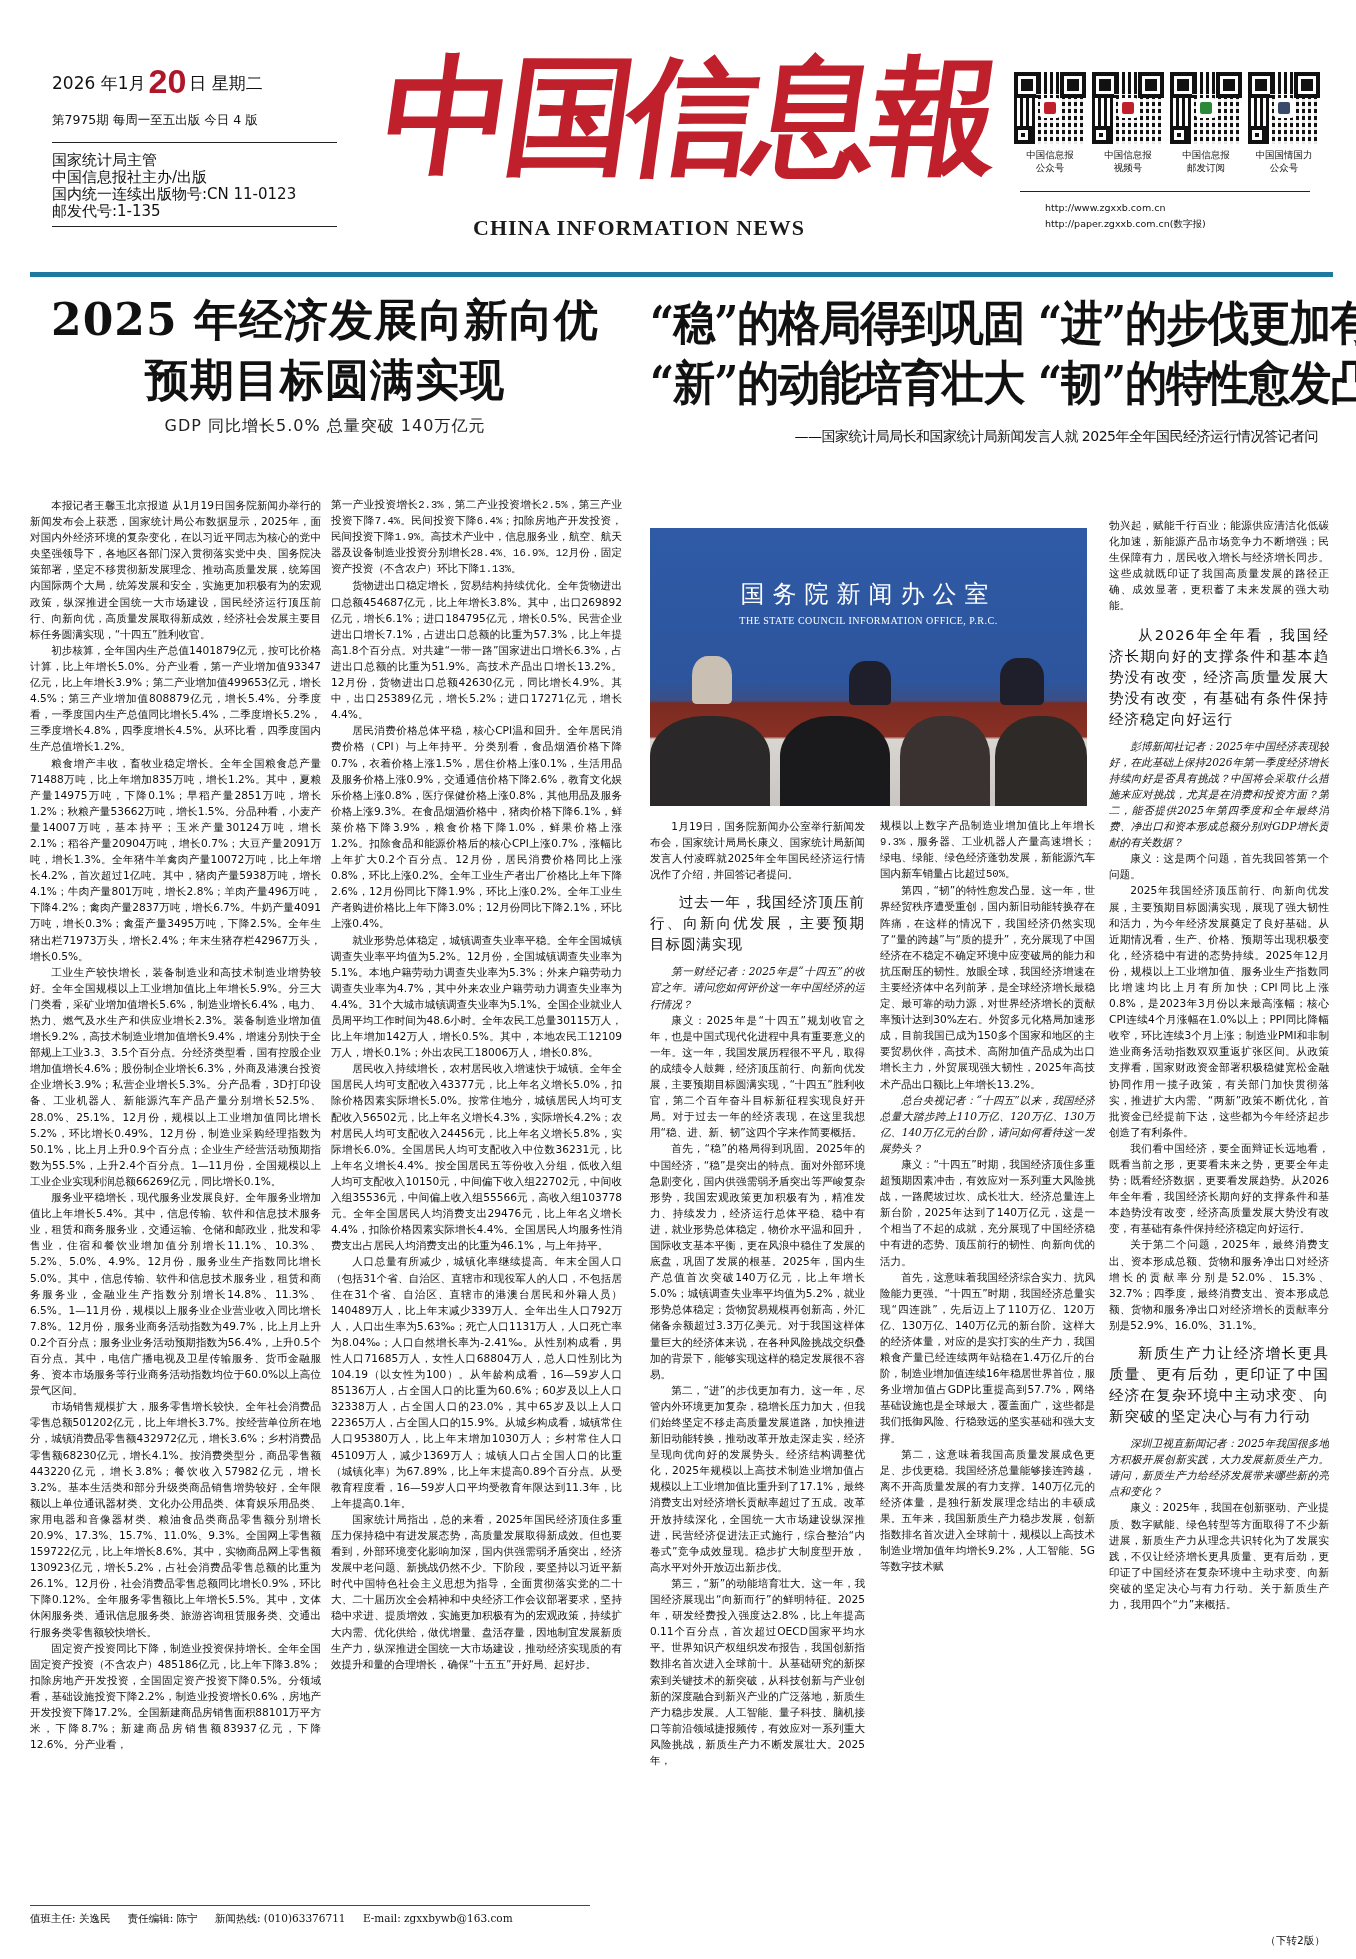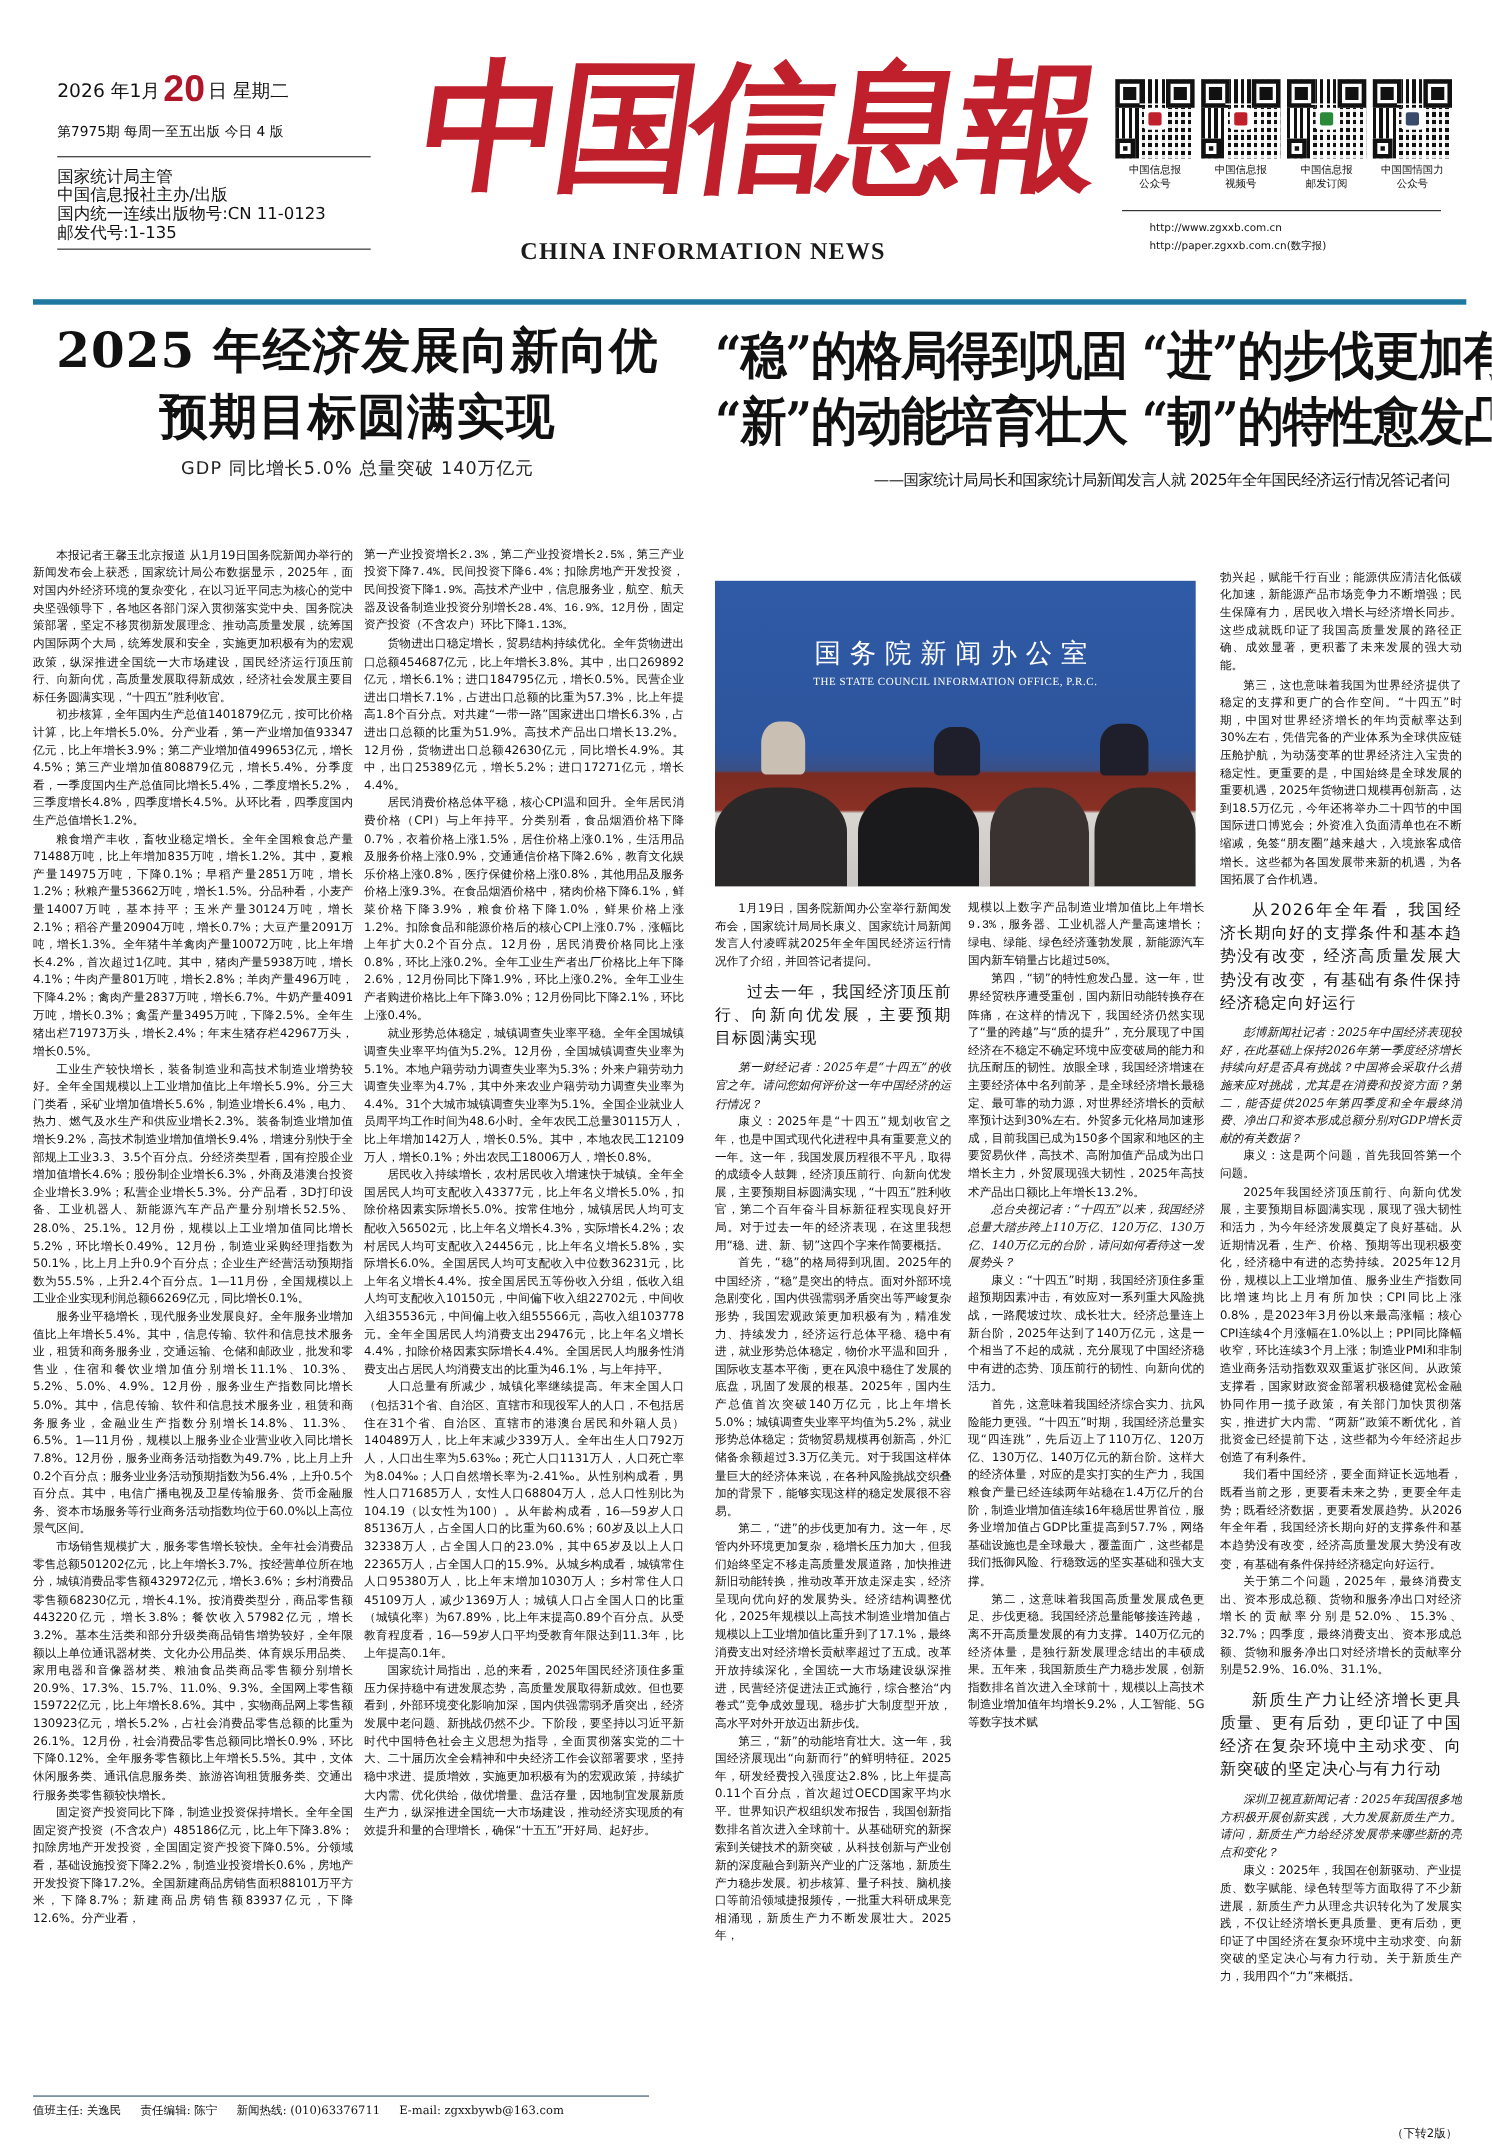--- a/index.html
+++ b/index.html
@@ -193,34 +193,33 @@
   <div class="crowd" style="left:345px;width:92px;background:#2e2a28;"></div>
 </div>
 
 <div class="col col3" id="col3">
     <p>1月19日，国务院新闻办公室举行新闻发布会，国家统计局局长康义、国家统计局新闻发言人付凌晖就2025年全年国民经济运行情况作了介绍，并回答记者提问。</p>
     <h3>过去一年，我国经济顶压前行、向新向优发展，主要预期目标圆满实现</h3>
     <p class="q">第一财经记者：2025年是“十四五”的收官之年。请问您如何评价这一年中国经济的运行情况？</p>
     <p>康义：2025年是“十四五”规划收官之年，也是中国式现代化进程中具有重要意义的一年。这一年，我国发展历程很不平凡，取得的成绩令人鼓舞，经济顶压前行、向新向优发展，主要预期目标圆满实现，“十四五”胜利收官，第二个百年奋斗目标新征程实现良好开局。对于过去一年的经济表现，在这里我想用“稳、进、新、韧”这四个字来作简要概括。</p>
     <p>首先，“稳”的格局得到巩固。2025年的中国经济，“稳”是突出的特点。面对外部环境急剧变化，国内供强需弱矛盾突出等严峻复杂形势，我国宏观政策更加积极有为，精准发力、持续发力，经济运行总体平稳、稳中有进，就业形势总体稳定，物价水平温和回升，国际收支基本平衡，更在风浪中稳住了发展的底盘，巩固了发展的根基。2025年，国内生产总值首次突破140万亿元，比上年增长5.0%；城镇调查失业率平均值为5.2%，就业形势总体稳定；货物贸易规模再创新高，外汇储备余额超过3.3万亿美元。对于我国这样体量巨大的经济体来说，在各种风险挑战交织叠加的背景下，能够实现这样的稳定发展很不容易。</p>
     <p>第二，“进”的步伐更加有力。这一年，尽管内外环境更加复杂，稳增长压力加大，但我们始终坚定不移走高质量发展道路，加快推进新旧动能转换，推动改革开放走深走实，经济呈现向优向好的发展势头。经济结构调整优化，2025年规模以上高技术制造业增加值占规模以上工业增加值比重升到了17.1%，最终消费支出对经济增长贡献率超过了五成。改革开放持续深化，全国统一大市场建设纵深推进，民营经济促进法正式施行，综合整治“内卷式”竞争成效显现。稳步扩大制度型开放，高水平对外开放迈出新步伐。</p>
-    <p>第三，“新”的动能培育壮大。这一年，我国经济展现出“向新而行”的鲜明特征。2025年，研发经费投入强度达2.8%，比上年提高0.11个百分点，首次超过OECD国家平均水平。世界知识产权组织发布报告，我国创新指数排名首次进入全球前十。从基础研究的新探索到关键技术的新突破，从科技创新与产业创新的深度融合到新兴产业的广泛落地，新质生产力稳步发展。初步核算、量子科技、脑机接口等前沿领域捷报频传，一批重大科研成果竞相涌现，新质生产力不断发展壮大。2025年，</p>
+    <p>第三，“新”的动能培育壮大。这一年，我国经济展现出“向新而行”的鲜明特征。2025年，研发经费投入强度达2.8%，比上年提高0.11个百分点，首次超过OECD国家平均水平。世界知识产权组织发布报告，我国创新指数排名首次进入全球前十。从基础研究的新探索到关键技术的新突破，从科技创新与产业创新的深度融合到新兴产业的广泛落地，新质生产力稳步发展。人工智能、量子科技、脑机接口等前沿领域捷报频传，有效应对一系列重大风险挑战，新质生产力不断发展壮大。2025年，</p>
   </div>
 <div class="col col4" id="col4">
     <p class="noind">规模以上数字产品制造业增加值比上年增长9.3%，服务器、工业机器人产量高速增长；绿电、绿能、绿色经济蓬勃发展，新能源汽车国内新车销量占比超过50%。</p>
     <p>第四，“韧”的特性愈发凸显。这一年，世界经贸秩序遭受重创，国内新旧动能转换存在阵痛，在这样的情况下，我国经济仍然实现了“量的跨越”与“质的提升”，充分展现了中国经济在不稳定不确定环境中应变破局的能力和抗压耐压的韧性。放眼全球，我国经济增速在主要经济体中名列前茅，是全球经济增长最稳定、最可靠的动力源，对世界经济增长的贡献率预计达到30%左右。外贸多元化格局加速形成，目前我国已成为150多个国家和地区的主要贸易伙伴，高技术、高附加值产品成为出口增长主力，外贸展现强大韧性，2025年高技术产品出口额比上年增长13.2%。</p>
     <p class="q">总台央视记者：“十四五”以来，我国经济总量大踏步跨上110万亿、120万亿、130万亿、140万亿元的台阶，请问如何看待这一发展势头？</p>
     <p>康义：“十四五”时期，我国经济顶住多重超预期因素冲击，有效应对一系列重大风险挑战，一路爬坡过坎、成长壮大。经济总量连上新台阶，2025年达到了140万亿元，这是一个相当了不起的成就，充分展现了中国经济稳中有进的态势、顶压前行的韧性、向新向优的活力。</p>
     <p>首先，这意味着我国经济综合实力、抗风险能力更强。“十四五”时期，我国经济总量实现“四连跳”，先后迈上了110万亿、120万亿、130万亿、140万亿元的新台阶。这样大的经济体量，对应的是实打实的生产力，我国粮食产量已经连续两年站稳在1.4万亿斤的台阶，制造业增加值连续16年稳居世界首位，服务业增加值占GDP比重提高到57.7%，网络基础设施也是全球最大，覆盖面广，这些都是我们抵御风险、行稳致远的坚实基础和强大支撑。</p>
     <p>第二，这意味着我国高质量发展成色更足、步伐更稳。我国经济总量能够接连跨越，离不开高质量发展的有力支撑。140万亿元的经济体量，是独行新发展理念结出的丰硕成果。五年来，我国新质生产力稳步发展，创新指数排名首次进入全球前十，规模以上高技术制造业增加值年均增长9.2%，人工智能、5G等数字技术赋</p>
   </div>
 <div class="col col5" id="col5">
   <div id="col5-body">
       <p class="noind">勃兴起，赋能千行百业；能源供应清洁化低碳化加速，新能源产品市场竞争力不断增强；民生保障有力，居民收入增长与经济增长同步。这些成就既印证了我国高质量发展的路径正确、成效显著，更积蓄了未来发展的强大动能。</p>
-      <p>第三，这也意味着我国为世界经济提供了稳定的支撑和更广的合作空间。“十四五”时期，中国对世界经济增长的年均贡献率达到30%左右，凭借完备的产业体系为全球供应链压舱护航，为动荡变革的世界经济注入宝贵的稳定性。更重要的是，中国始终是全球发展的重要机遇，2025年货物进口规模再创新高，达到18.5万亿元，今年还将举办二十四节的中国国际进口博览会；外资准入负面清单也在不断缩减，免签“朋友圈”越来越大，入境旅客成倍增长。这些都为各国发展带来新的机遇，为各国拓展了合作机遇。</p>
       <h3>从2026年全年看，我国经济长期向好的支撑条件和基本趋势没有改变，经济高质量发展大势没有改变，有基础有条件保持经济稳定向好运行</h3>
       <p class="q">彭博新闻社记者：2025年中国经济表现较好，在此基础上保持2026年第一季度经济增长持续向好是否具有挑战？中国将会采取什么措施来应对挑战，尤其是在消费和投资方面？第二，能否提供2025年第四季度和全年最终消费、净出口和资本形成总额分别对GDP增长贡献的有关数据？</p>
       <p>康义：这是两个问题，首先我回答第一个问题。</p>
       <p>2025年我国经济顶压前行、向新向优发展，主要预期目标圆满实现，展现了强大韧性和活力，为今年经济发展奠定了良好基础。从近期情况看，生产、价格、预期等出现积极变化，经济稳中有进的态势持续。2025年12月份，规模以上工业增加值、服务业生产指数同比增速均比上月有所加快；CPI同比上涨0.8%，是2023年3月份以来最高涨幅；核心CPI连续4个月涨幅在1.0%以上；PPI同比降幅收窄，环比连续3个月上涨；制造业PMI和非制造业商务活动指数双双重返扩张区间。从政策支撑看，国家财政资金部署积极稳健宽松金融协同作用一揽子政策，有关部门加快贯彻落实，推进扩大内需、“两新”政策不断优化，首批资金已经提前下达，这些都为今年经济起步创造了有利条件。</p>
       <p>我们看中国经济，要全面辩证长远地看，既看当前之形，更要看未来之势，更要全年走势；既看经济数据，更要看发展趋势。从2026年全年看，我国经济长期向好的支撑条件和基本趋势没有改变，经济高质量发展大势没有改变，有基础有条件保持经济稳定向好运行。</p>
       <p>关于第二个问题，2025年，最终消费支出、资本形成总额、货物和服务净出口对经济增长的贡献率分别是52.0%、15.3%、32.7%；四季度，最终消费支出、资本形成总额、货物和服务净出口对经济增长的贡献率分别是52.9%、16.0%、31.1%。</p>
       <h3>新质生产力让经济增长更具质量、更有后劲，更印证了中国经济在复杂环境中主动求变、向新突破的坚定决心与有力行动</h3>
       <p class="q">深圳卫视直新闻记者：2025年我国很多地方积极开展创新实践，大力发展新质生产力。请问，新质生产力给经济发展带来哪些新的亮点和变化？</p>
       <p>康义：2025年，我国在创新驱动、产业提质、数字赋能、绿色转型等方面取得了不少新进展，新质生产力从理念共识转化为了发展实践，不仅让经济增长更具质量、更有后劲，更印证了中国经济在复杂环境中主动求变、向新突破的坚定决心与有力行动。关于新质生产力，我用四个“力”来概括。</p>
     </div>

